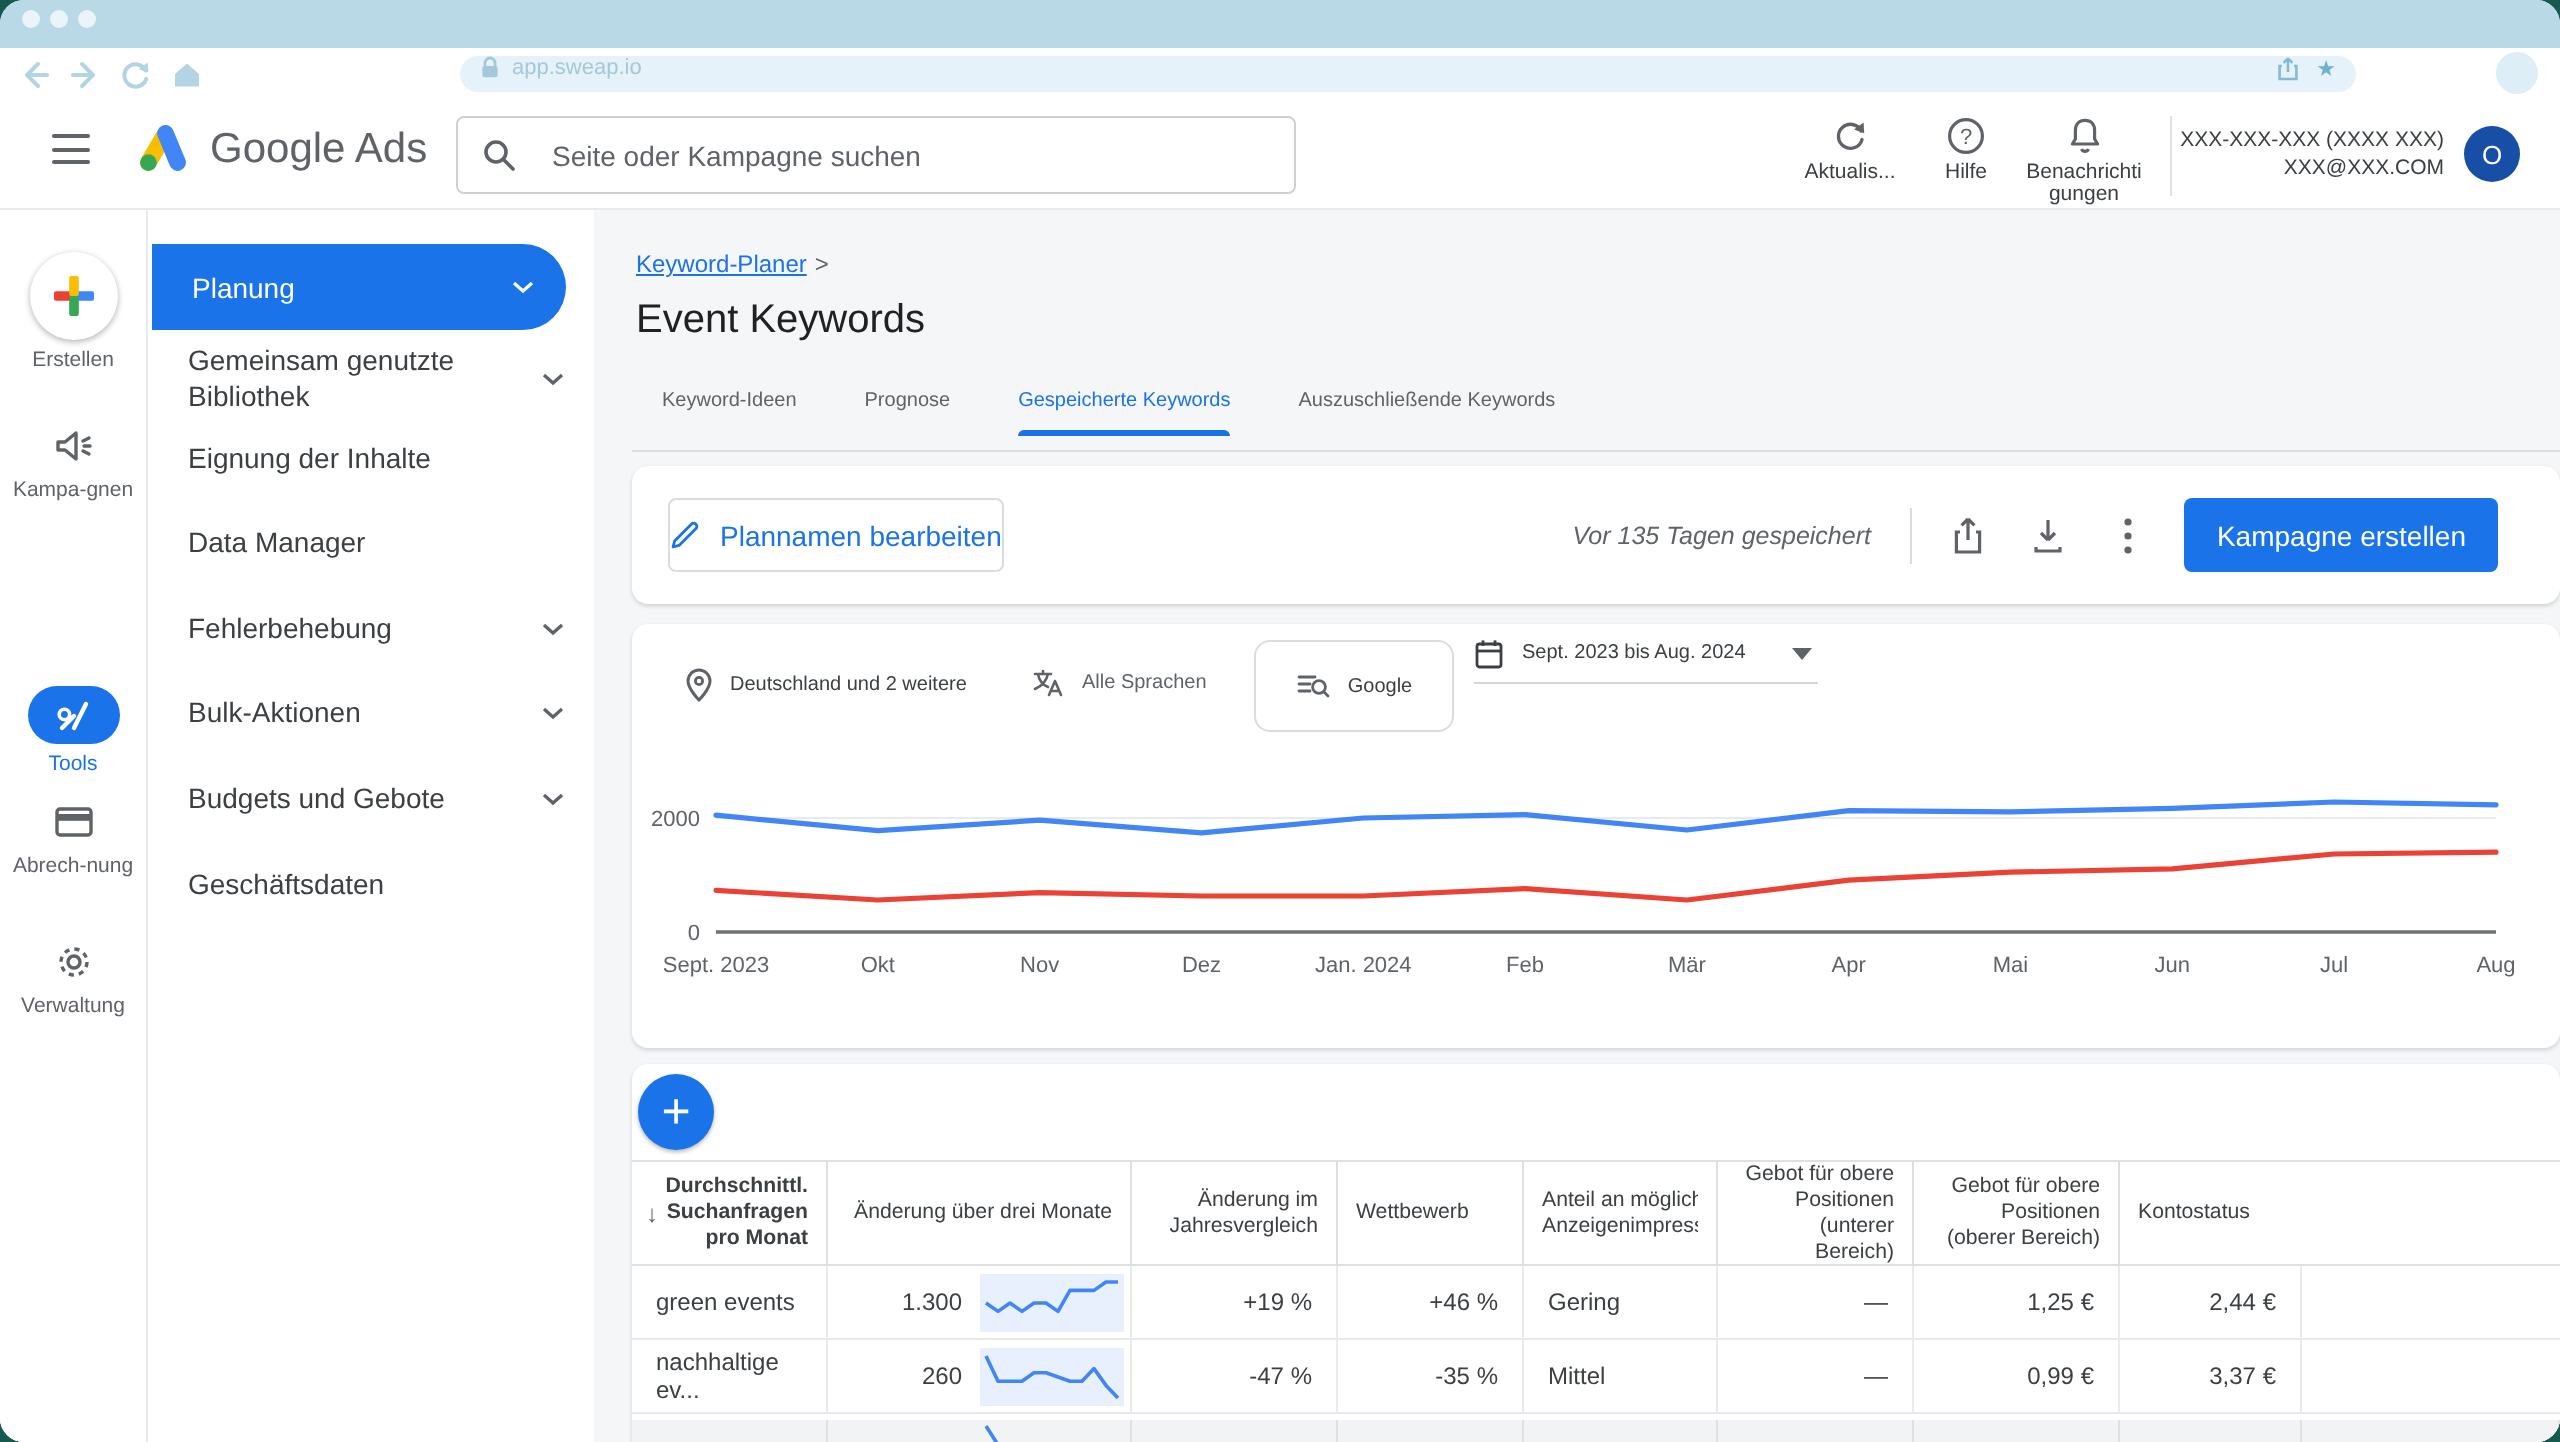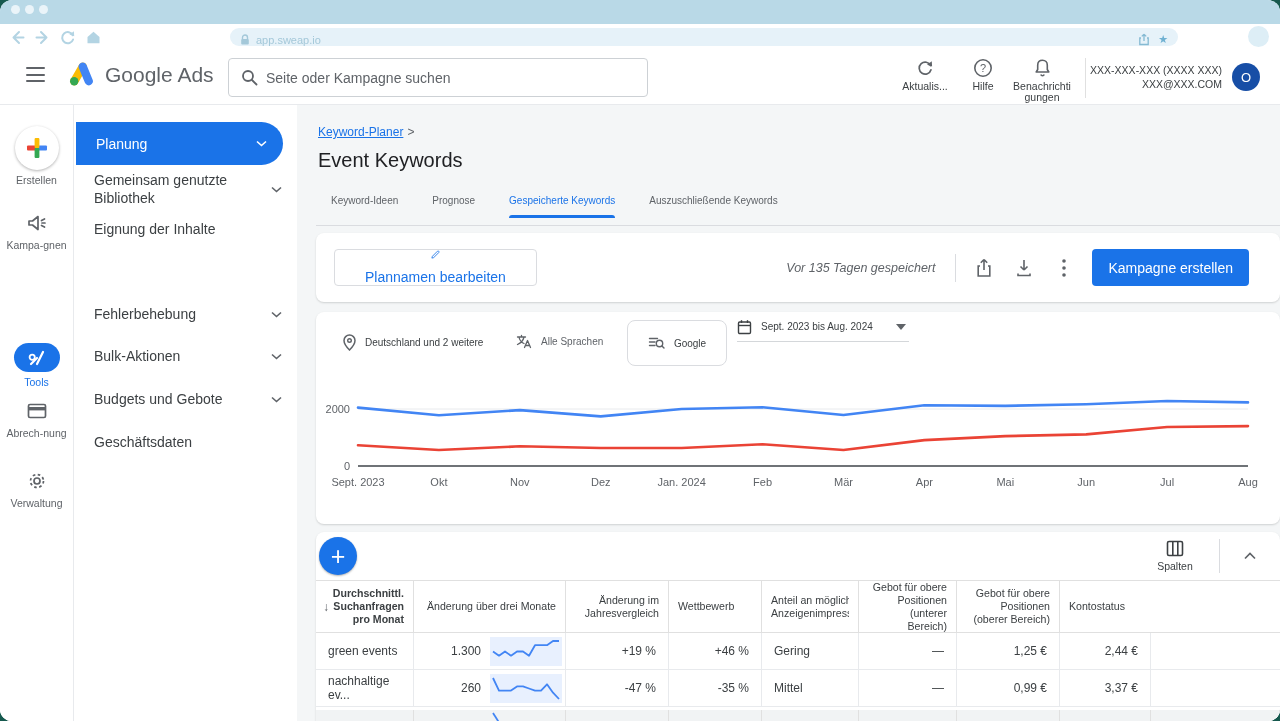--- a/index.html
+++ b/index.html
@@ -5,34 +5,34 @@
   * { margin:0; padding:0; box-sizing:border-box; }
   html,body { width:1280px; height:721px; font-family:"Liberation Sans","DejaVu Sans",sans-serif; }
   .desktop { position:relative; width:1280px; height:721px; background:#16594e; overflow:hidden; }
   .window { position:absolute; inset:0; border-radius:12px 12px 12px 12px; overflow:hidden; background:#fff; }
 
   
   .titlebar { position:absolute; top:0; left:0; right:0; height:24px; background:#b9d9e7; }
   .dot { position:absolute; top:5px; width:9px; height:9px; border-radius:50%; background:#eaf4f9; }
   .browserbar { position:absolute; top:24px; left:0; right:0; height:26px; background:#fff; }
   .nav-ic { position:absolute; top:4px; width:19px; height:19px; }
-  .urlpill { position:absolute; left:230px; top:4px; width:948px; height:18px; background:#e6f2f9; border-radius:9px; display:flex; align-items:flex-end; padding:0 10px; }
+  .urlpill { position:absolute; left:230px; top:4px; width:948px; height:18px; background:#e6f2f9; border-radius:9px; display:flex; align-items:flex-start; padding:0 10px; }
   .urltext { font-size:11px; color:#a4c8d9; margin-left:6px; flex:1; }
   .pill-ic { color:#85bad3; font-size:11px; margin-left:8px; }
   .chrome-avatar { position:absolute; right:11px; top:2px; width:21px; height:21px; border-radius:50%; background:#ddeef6; }
 
   
   .app { position:absolute; top:50px; left:0; right:0; bottom:0; background:#fff; }
   .appheader { position:absolute; top:0; left:0; right:0; height:55px; background:#fff; border-bottom:1px solid #e8eaed; }
   .hamburger { position:absolute; left:26px; top:17px; width:19px; height:15px; display:flex; flex-direction:column; justify-content:space-between; cursor:pointer; }
   .hamburger i { display:block; height:2px; background:#5f6368; border-radius:1px; }
   .logo { position:absolute; left:68px; top:12px; display:flex; align-items:center; gap:10px; }
   .logotext { font-size:21px; color:#5f6368; }
   .searchbox { position:absolute; left:228px; top:8px; width:420px; height:39px; border:1px solid #cdd1d5; border-radius:4px; display:flex; align-items:center; padding:0 12px; }
-  .searchbox input { border:none; outline:none; font-size:14px; color:#ec4899; flex:1; margin-left:8px; font-family:inherit; background:transparent; }
+  .searchbox input { border:none; outline:none; font-size:14px; color:#ec4899; flex:1; margin-left:18px; font-family:inherit; background:transparent; }
   .searchbox input::placeholder { color:#5f6368; }
   .hh-item { position:absolute; top:8px; width:64px; display:flex; flex-direction:column; align-items:center; gap:3px; cursor:pointer; }
   .hh-item .lbl { font-size:10.5px; color:#3c4043; text-align:center; line-height:11px; }
   .hh-div { position:absolute; left:1085px; top:8px; width:1px; height:40px; background:#e0e0e0; }
   .account { position:absolute; right:58px; top:13px; text-align:right; font-size:10.5px; color:#3c4043; line-height:14px; }
   .avatar { position:absolute; right:20px; top:13px; width:28px; height:28px; border-radius:50%; background:#174ea6; color:#fff; font-size:13px; display:flex; align-items:center; justify-content:center; }
 
   
   .rail { position:absolute; left:0; top:55px; width:73px; bottom:0; background:#fff; }
   .rail-item { position:absolute; left:0; width:73px; display:flex; flex-direction:column; align-items:center; gap:4px; cursor:pointer; }
@@ -58,21 +58,21 @@
   .tab { font-size:10px; color:#5f6368; font-weight:500; padding-bottom:12px; position:relative; cursor:pointer; white-space:nowrap; }
   .tab.active { color:#1a73e8; }
   .tab.active::after { content:""; position:absolute; left:0; right:0; bottom:0; height:3px; background:#1a73e8; border-radius:3px 3px 0 0; }
   .tabline { position:absolute; left:19px; right:0; top:120px; height:1px; background:#dadce0; }
 
   .card { position:absolute; background:#fff; border-radius:8px; box-shadow:0 1px 2px rgba(60,64,67,.2); }
   #card-toolbar { left:19px; top:128px; width:964px; height:69px; }
   #card-filter  { left:19px; top:207px; width:964px; height:212px; }
   #card-table   { left:19px; top:427px; width:964px; height:310px; }
 
-  .edit-btn { position:absolute; left:18px; top:16px; height:37px; border:1px solid #dadce0; border-radius:4px; background:#fff; display:flex; align-items:center; gap:10px; padding:0 30px; color:#1a73e8; font-size:14px; font-weight:500; cursor:pointer;flex-direction:column; }
+  .edit-btn { position:absolute; left:18px; top:16px; height:37px; border:1px solid #dadce0; border-radius:4px; background:#fff; display:flex; align-items:center; gap:10px; padding:0 0; color:#1a73e8; font-size:14px; font-weight:500; cursor:pointer; }
   .tb-right { position:absolute; right:0; top:0; height:69px; display:flex; align-items:center; padding-right:31px; }
   .saved { font-style:italic; font-size:12.5px; color:#5f6368; margin-right:12px; }
   .v-div { width:1px; height:28px; background:#dadce0; margin:0 8px; }
   .ic-btn { width:40px; height:40px; display:flex; align-items:center; justify-content:center; cursor:pointer; }
   .primary-btn { height:37px; background:#1a73e8; color:#fff; font-size:14px; font-weight:500; border:none; border-radius:4px; padding:0 16px; margin-left:8px; cursor:pointer; font-family:inherit; }
 
   .f-item { position:absolute; display:flex; align-items:center; gap:9px; font-size:10px; color:#3c4043; cursor:pointer; }
   .f-loc { left:27px; top:22px; }
   .f-lang { left:200px; top:22px; color:#5f6368; }
   .f-net { left:311px; top:8px; width:100px; height:46px; border:1px solid #dadce0; border-radius:8px; justify-content:center; }
@@ -251,20 +251,23 @@
       </div>
       <div class="nav-item" style="top:62px;height:44px">
         <span class="txt">Gemeinsam genutzte Bibliothek</span>
         <svg class="nav-chev" width="11" height="7" viewBox="0 0 11 7">
               <polyline points="1,1.5 5.5,5.5 10,1.5" fill="none" stroke="#5f6368" stroke-width="1.6"></polyline>
             </svg>
       </div>
       <div class="nav-item" style="top:107px;height:34px">
             <span class="txt">Eignung der Inhalte</span>
           </div>
+      <div class="nav-item" style="top:149px;height:34px">
+            <span class="txt">Data Manager</span>
+          </div>
       <div class="nav-item" style="top:192px;height:34px">
         <span class="txt">Fehlerbehebung</span>
         <svg class="nav-chev" width="11" height="7" viewBox="0 0 11 7">
               <polyline points="1,1.5 5.5,5.5 10,1.5" fill="none" stroke="#5f6368" stroke-width="1.6"></polyline>
             </svg>
       </div>
       <div class="nav-item" style="top:234px;height:34px">
         <span class="txt">Bulk-Aktionen</span>
         <svg class="nav-chev" width="11" height="7" viewBox="0 0 11 7">
               <polyline points="1,1.5 5.5,5.5 10,1.5" fill="none" stroke="#5f6368" stroke-width="1.6"></polyline>
@@ -381,36 +384,20 @@
               <text x="851.0909090909091" y="112" text-anchor="middle" fill="#5f6368" font-size="11">Jul</text>
               <text x="932" y="112" text-anchor="middle" fill="#5f6368" font-size="11">Aug</text>
               <polyline points="42,33.6 122.9090909090909,41.3 203.8181818181818,36.1 284.72727272727275,42.4 365.6363636363636,35.0 446.54545454545456,33.3 527.4545454545455,41.0 608.3636363636364,31.3 689.2727272727273,31.9 770.1818181818181,30.2 851.0909090909091,27.0 932,28.4" fill="none" stroke="#4285f4" stroke-width="2.6" stroke-linejoin="round" stroke-linecap="round"></polyline>
               <polyline points="42,71.2 122.9090909090909,76.0 203.8181818181818,72.3 284.72727272727275,74.0 365.6363636363636,74.0 446.54545454545456,70.3 527.4545454545455,76.0 608.3636363636364,66.1 689.2727272727273,62.1 770.1818181818181,60.4 851.0909090909091,53.0 932,52.1" fill="none" stroke="#ea4335" stroke-width="2.6" stroke-linejoin="round" stroke-linecap="round"></polyline>
             </svg>
       </section>
 
       <section class="card" id="card-table">
         <div class="t-toolbar">
           <div class="t-plus">+</div>
-          <div class="t-right">
-            <div class="t-columns">
-              <svg width="18" height="17" viewBox="0 0 18 17">
-                    <rect x="1.5" y="1.5" width="15" height="14" rx="1.5" fill="none" stroke="#3c4043" stroke-width="1.6"></rect>
-                    <line x1="6.8" y1="1.5" x2="6.8" y2="15.5" stroke="#3c4043" stroke-width="1.6"></line>
-                    <line x1="11.8" y1="1.5" x2="11.8" y2="15.5" stroke="#3c4043" stroke-width="1.6"></line>
-                  </svg>
-              <span>Spalten</span>
-            </div>
-            <div class="t-div"></div>
-            <div class="t-collapse">
-              <svg width="12" height="8" viewBox="0 0 12 8">
-                    <polyline points="1,6.5 6,1.5 11,6.5" fill="none" stroke="#5f6368" stroke-width="1.7"></polyline>
-                  </svg>
-            </div>
-          </div>
         </div>
 
         <div class="grid thead">
           <div class="th r sorted">
                 <span class="sort">↓</span>
                 <span>Durchschnittl. Suchanfragen pro Monat</span>
               </div>
           <div class="th r">
                 <span>Änderung über drei Monate</span>
               </div>

